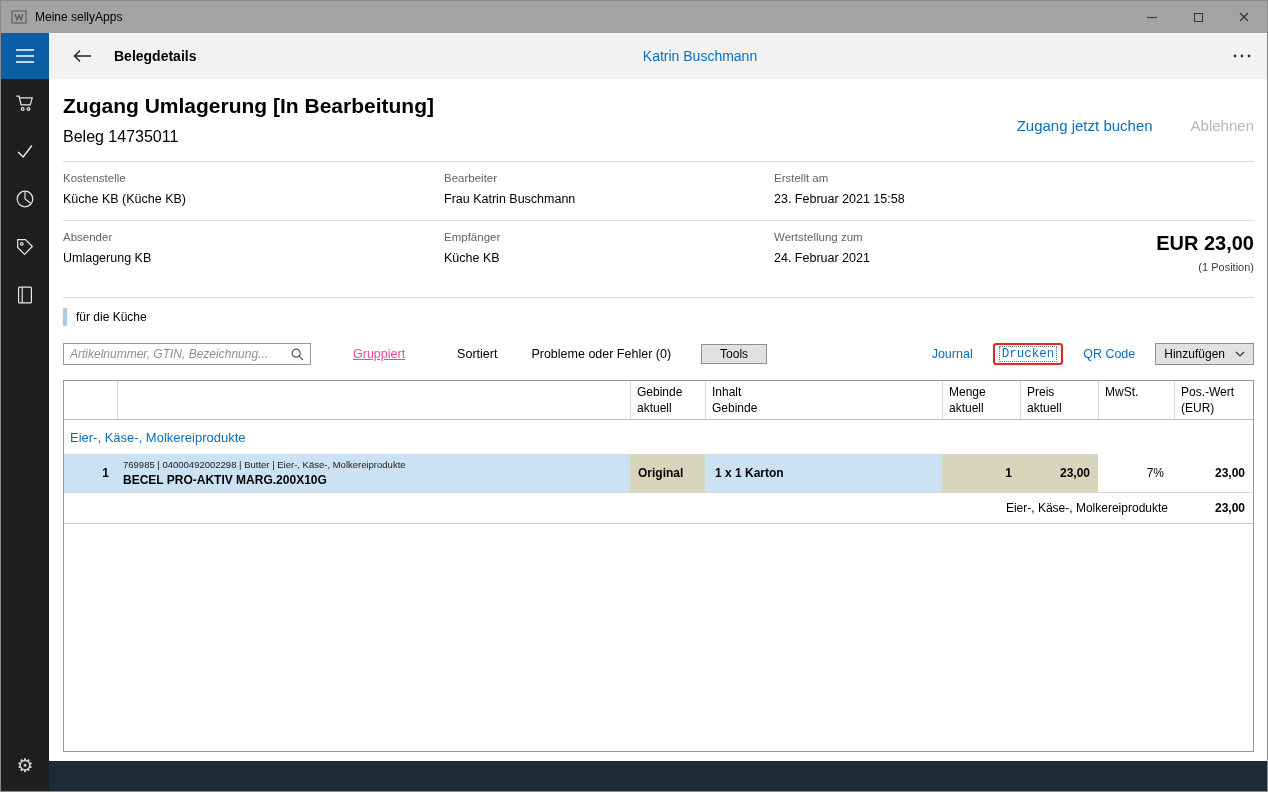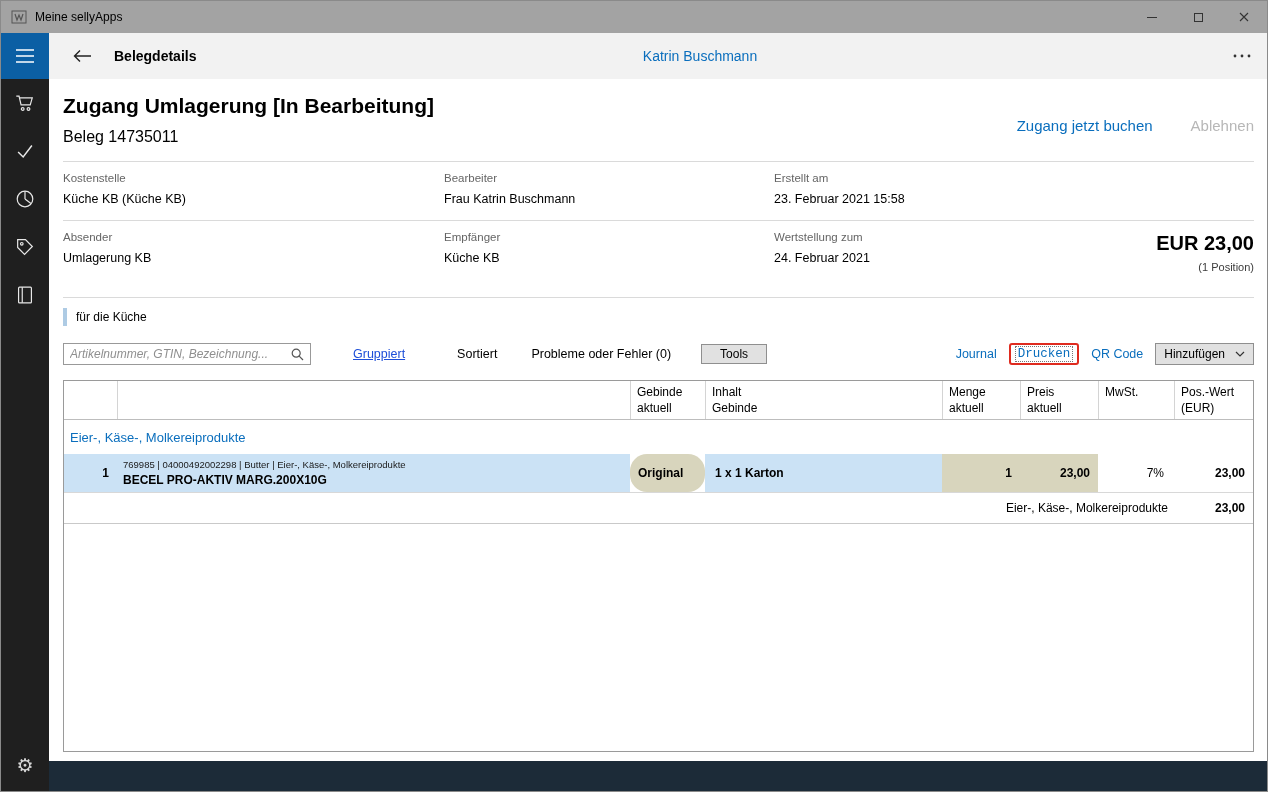--- a/index.html
+++ b/index.html
@@ -61,44 +61,44 @@
 
   .note-row { display:flex; align-items:center; margin-top:10px; height:18px; }
   .note-bar { width:4px; height:18px; background:#aecbe4; margin-right:9px; }
   .note-text { font-size:12px; }
 
   
   .toolbar { display:flex; align-items:center; margin-top:16px; height:24px; font-size:12.5px; }
   .search-box { width:248px; height:22px; border:1px solid #999; background:#fff; display:flex; align-items:center; padding:0 6px; }
   .search-box input { border:none; outline:none; flex:1; font-size:12px; font-style:italic; background:transparent; font-family:inherit; color:#ec4899; min-width:0; }
   .search-box input::placeholder { color:#8f8f8f; font-style:italic; }
-  .tb-grouped { margin-left:42px; color:#1d4ed8; text-decoration:underline; cursor:pointer; }
+  .tb-grouped { margin-left:42px; color:#ec4899; text-decoration:underline; cursor:pointer; }
   .tb-sorted { margin-left:52px; cursor:pointer; }
   .tb-problems { margin-left:34px; cursor:pointer; }
   .btn { background:#e1e1e1; border:1px solid #8f8f8f; font-size:12px; font-family:inherit; padding:2px 18px; cursor:pointer; }
   .tb-tools { margin-left:30px; }
-  .tb-right { margin-left:auto; display:flex; align-items:center; gap:12px; }
+  .tb-right { margin-left:auto; display:flex; align-items:center; gap:20px; }
   .annotation-box { border:2px solid #df2b1f; border-radius:3px; padding:2px 5px; display:inline-flex; }
   .drucken-link { outline:1px dotted #767676; padding:0 2px;font-family:Liberation Mono, monospace; }
   .add-btn { display:flex; align-items:center; gap:10px; height:22px; padding:2px 8px; }
 
   
   .table { margin-top:14px; border:1px solid #9a9a9a; height:372px; display:flex; flex-direction:column; background:#fff; }
   .tgrid { display:grid; grid-template-columns:53px 513px 75px 237px 78px 78px 76px 1fr; }
   .thead { border-bottom:1px solid #bdbdbd; }
   .th { font-size:12px; line-height:16px; padding:3px 6px; white-space:pre-line; min-height:37px; border-left:1px solid #d4d4d4; }
   .th:first-child { border-left:none; }
   .group-row { padding:10px 6px 9px; color:#0a6ebd; font-size:13px; cursor:pointer; }
   .data-row { border-bottom:1px solid #d8d8d8; cursor:pointer; }
   .cell { min-height:38px; display:flex; align-items:center; font-size:12px; padding:0 8px; }
   .c-num { justify-content:flex-end; font-weight:bold; background:#cbe2f5; }
   .c-desc { background:#cbe2f5; flex-direction:column; align-items:flex-start; justify-content:center; padding-left:6px; }
   .meta { font-size:9.5px; line-height:11px; color:#1a1a1a; }
   .prod-name { font-size:12px; font-weight:bold; margin-top:3px; }
-  .c-gebinde { background:#d8d5bd; font-weight:bold;border-radius:17px; }
+  .c-gebinde { background:#d8d5bd; font-weight:bold; }
   .c-inhalt { background:#cbe2f5; font-weight:bold; padding-left:10px; }
   .c-menge { background:#d8d5bd; justify-content:flex-end; font-weight:bold; }
   .c-preis { background:#d8d5bd; justify-content:flex-end; font-weight:bold; }
   .c-mwst { justify-content:flex-end; padding-right:10px; }
   .c-pos { justify-content:flex-end; font-weight:bold; }
   .summary-row { border-bottom:1px solid #c9c9c9; }
   .sum-label { grid-column:1/8; text-align:right; font-size:12px; padding:8px 6px; }
   .sum-value { grid-column:8/9; text-align:right; font-size:12px; font-weight:bold; padding:8px 8px; }
   .table-filler { flex:1; }
 

